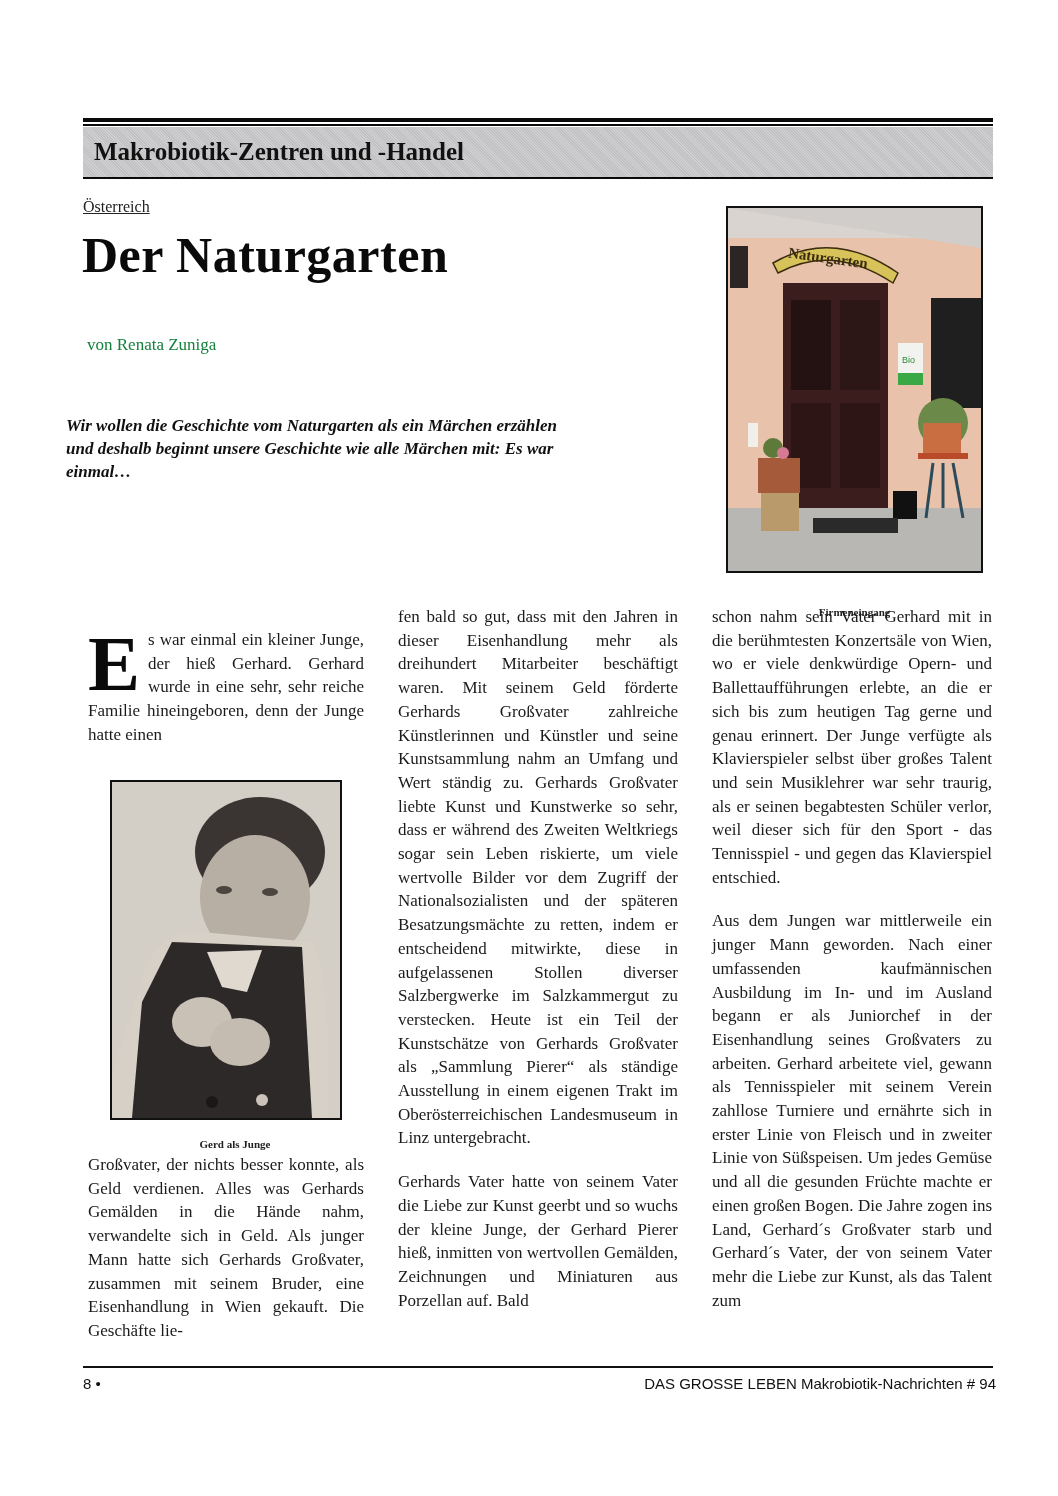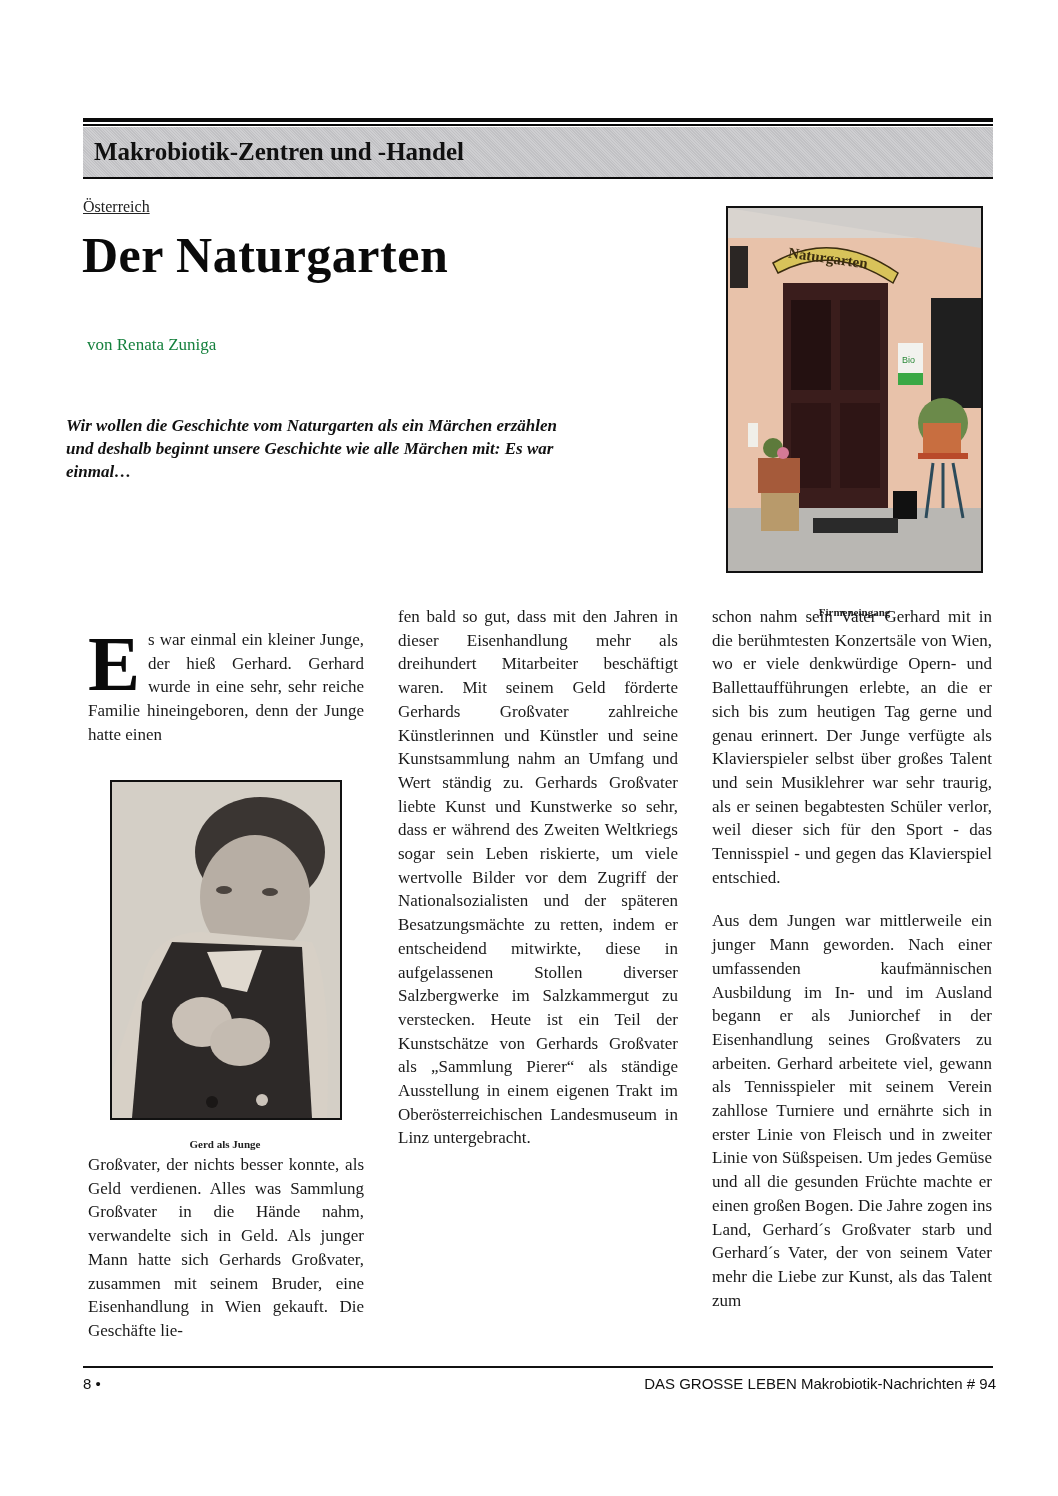--- a/index.html
+++ b/index.html
@@ -16,21 +16,21 @@
 
   .kicker { position: absolute; left: 83px; top: 198px; font-size: 16px; text-decoration: underline; color: #222; }
   .headline { position: absolute; left: 82px; top: 226px; font-size: 50px; font-weight: bold; color: #0a0a0a; letter-spacing: 0.5px; }
   .byline { position: absolute; left: 87px; top: 335px; font-size: 17px; color: #15803d; }
   .lead { position: absolute; left: 66px; top: 414px; width: 520px; font-size: 17px; font-weight: bold; font-style: italic; line-height: 23px; color: #111; }
 
   .photo-entrance { position: absolute; left: 726px; top: 206px; width: 253px; height: 363px; border: 2px solid #111; overflow: hidden; background: #e6c0a8; }
   .caption-entrance { position: absolute; left: 726px; top: 606px; width: 257px; text-align: center; font-size: 11px; font-weight: bold; color: #222; }
 
   .photo-boy { position: absolute; left: 110px; top: 780px; width: 228px; height: 336px; border: 2px solid #111; overflow: hidden; background: #cfc9bf; }
-  .caption-boy { position: absolute; left: 110px; top: 1138px; width: 230px; text-align: center; font-size: 11px; font-weight: bold; color: #222; }
+  .caption-boy { position: absolute; left: 120px; top: 1138px; width: 230px; text-align: center; font-size: 11px; font-weight: bold; color: #222; }
 
   .col { position: absolute; font-size: 17px; line-height: 23.7px; text-align: justify; color: #1a1a1a; }
   .col p { margin: 0; }
   .col p + p { margin-top: 20px; }
   .col1a { left: 88px; top: 628px; width: 276px; }
   .col1b { left: 88px; top: 1153px; width: 276px; }
   .col2 { left: 398px; top: 605px; width: 280px; }
   .col3 { left: 712px; top: 605px; width: 280px; }
 
   .dropcap { float: left; font-size: 78px; line-height: 64px; font-weight: bold; margin: 4px 8px 0 0; color: #0a0a0a; }
@@ -105,25 +105,26 @@
     <circle cx="100" cy="320" r="6" fill="#1a1716"></circle>
     <circle cx="150" cy="318" r="6" fill="#cbc3ba"></circle>
   </svg>
 </div>
 <div class="caption-boy">Gerd als Junge</div>
 
 <div class="col col1a">
   <p><span class="dropcap">E</span><span>s war einmal ein kleiner Junge, der hieß Gerhard. Gerhard wurde in eine sehr, sehr reiche Familie hineingeboren, denn der Junge hatte einen</span></p>
 </div>
 <div class="col col1b">
-  <p>Großvater, der nichts besser konnte, als Geld verdienen. Alles was Sammlung Großvater in die Hände nahm, verwandelte sich in Geld. Als junger Mann hatte sich Gerhards Großvater, zusammen mit seinem Bruder, eine Eisenhandlung in Wien gekauft. Die Geschäfte lie-</p>
+  <p>Großvater, der nichts besser konnte, als Geld verdienen. Alles was Gerhards Gemälden in die Hände nahm, verwandelte sich in Geld. Als junger Mann hatte sich Gerhards Großvater, zusammen mit seinem Bruder, eine Eisenhandlung in Wien gekauft. Die Geschäfte lie-</p>
 </div>
 
 <div class="col col2">
   <p>fen bald so gut, dass mit den Jahren in dieser Eisenhandlung mehr als dreihundert Mitarbeiter beschäftigt waren. Mit seinem Geld förderte Gerhards Großvater zahlreiche Künstlerinnen und Künstler und seine Kunstsammlung nahm an Umfang und Wert ständig zu. Gerhards Großvater liebte Kunst und Kunstwerke so sehr, dass er während des Zweiten Weltkriegs sogar sein Leben riskierte, um viele wertvolle Bilder vor dem Zugriff der Nationalsozialisten und der späteren Besatzungsmächte zu retten, indem er entscheidend mitwirkte, diese in aufgelassenen Stollen diverser Salzbergwerke im Salzkammergut zu verstecken. Heute ist ein Teil der Kunstschätze von Gerhards Großvater als „Sammlung Pierer“ als ständige Ausstellung in einem eigenen Trakt im Oberösterreichischen Landesmuseum in Linz untergebracht.</p>
+  <p>Gerhards Vater hatte von seinem Vater die Liebe zur Kunst geerbt und so wuchs der kleine Junge, der Gerhard Pierer hieß, inmitten von wertvollen Gemälden, Zeichnungen und Miniaturen aus Porzellan auf. Bald</p>
 </div>
 
 <div class="col col3">
   <p>schon nahm sein Vater Gerhard mit in die berühmtesten Konzertsäle von Wien, wo er viele denkwürdige Opern- und Ballettaufführungen erlebte, an die er sich bis zum heutigen Tag gerne und genau erinnert. Der Junge verfügte als Klavierspieler selbst über großes Talent und sein Musiklehrer war sehr traurig, als er seinen begabtesten Schüler verlor, weil dieser sich für den Sport - das Tennisspiel - und gegen das Klavierspiel entschied.</p>
   <p>Aus dem Jungen war mittlerweile ein junger Mann geworden. Nach einer umfassenden kaufmännischen Ausbildung im In- und im Ausland begann er als Juniorchef in der Eisenhandlung seines Großvaters zu arbeiten. Gerhard arbeitete viel, gewann als Tennisspieler mit seinem Verein zahllose Turniere und ernährte sich in erster Linie von Fleisch und in zweiter Linie von Süßspeisen. Um jedes Gemüse und all die gesunden Früchte machte er einen großen Bogen. Die Jahre zogen ins Land, Gerhard´s Großvater starb und Gerhard´s Vater, der von seinem Vater mehr die Liebe zur Kunst, als das Talent zum</p>
 </div>
 
 <div class="footer-rule"></div>
 <div class="footer-left">8 •</div>
 <div class="footer-right">DAS GROSSE LEBEN Makrobiotik-Nachrichten # 94</div>

